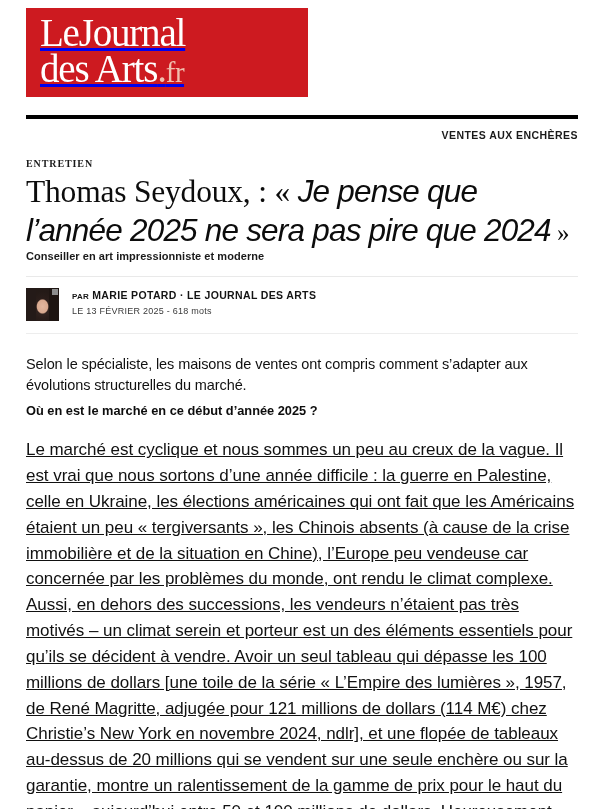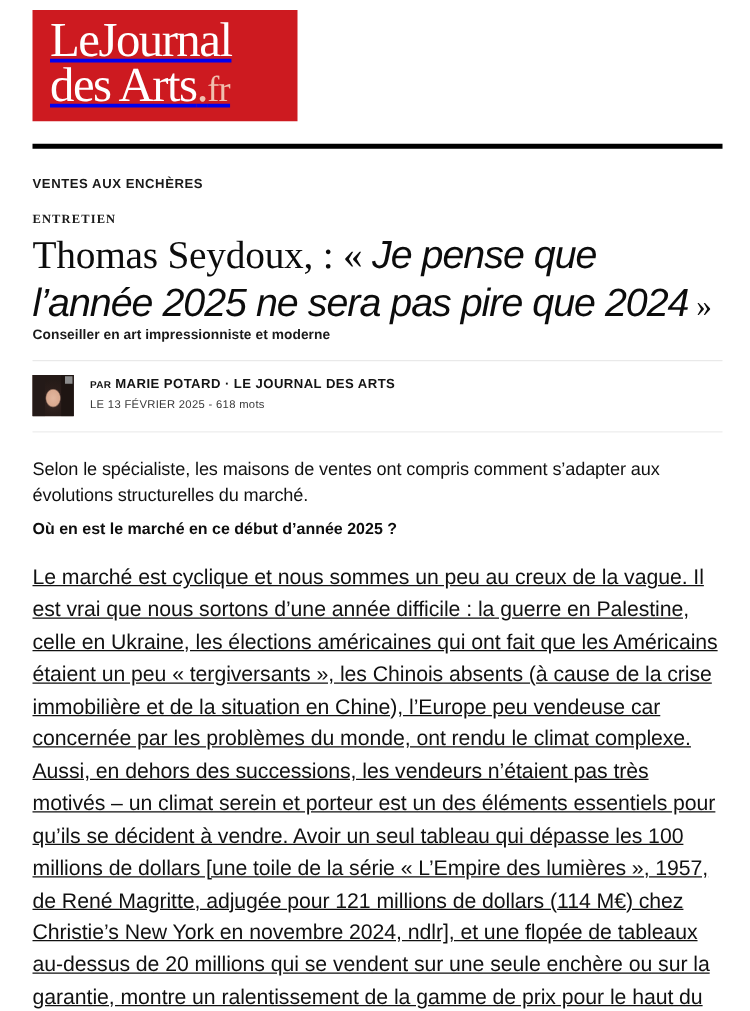--- a/index.html
+++ b/index.html
@@ -26,21 +26,21 @@
 
   
   .masthead {
     padding: 8px 0 0 26px;
   }
   .logo-block {
     display: inline-block;
     background: #CD1A20;
     padding: 7px 14px 9px 14px;
     line-height: 0.93;
-    width: 212px;
+    width: 282px;
     box-sizing: border-box;
   }
   .logo-line {
     font-family: "Liberation Serif", "DejaVu Serif", serif;
     color: #ffffff;
     font-size: 40px;
     letter-spacing: -1.2px;
     display: block;
     white-space: nowrap;
   }
@@ -59,26 +59,27 @@
     height: 4px;
     background: #000000;
   }
 
   
   .article {
     padding: 0 22px 0 26px;
   }
 
   .kicker {
-    margin-top: 22px;
+    margin-top: 10px;
     font-size: 10.5px;
     font-weight: 700;
     letter-spacing: 0.45px;
     color: #1a1a1a;
     text-transform: uppercase;
+    text-align: right;
   }
 
   .genre {
     margin-top: 17px;
     font-family: "Liberation Serif", "DejaVu Serif", serif;
     font-size: 10px;
     font-weight: 700;
     letter-spacing: 0.9px;
     color: #1a1a1a;
     text-transform: uppercase;

